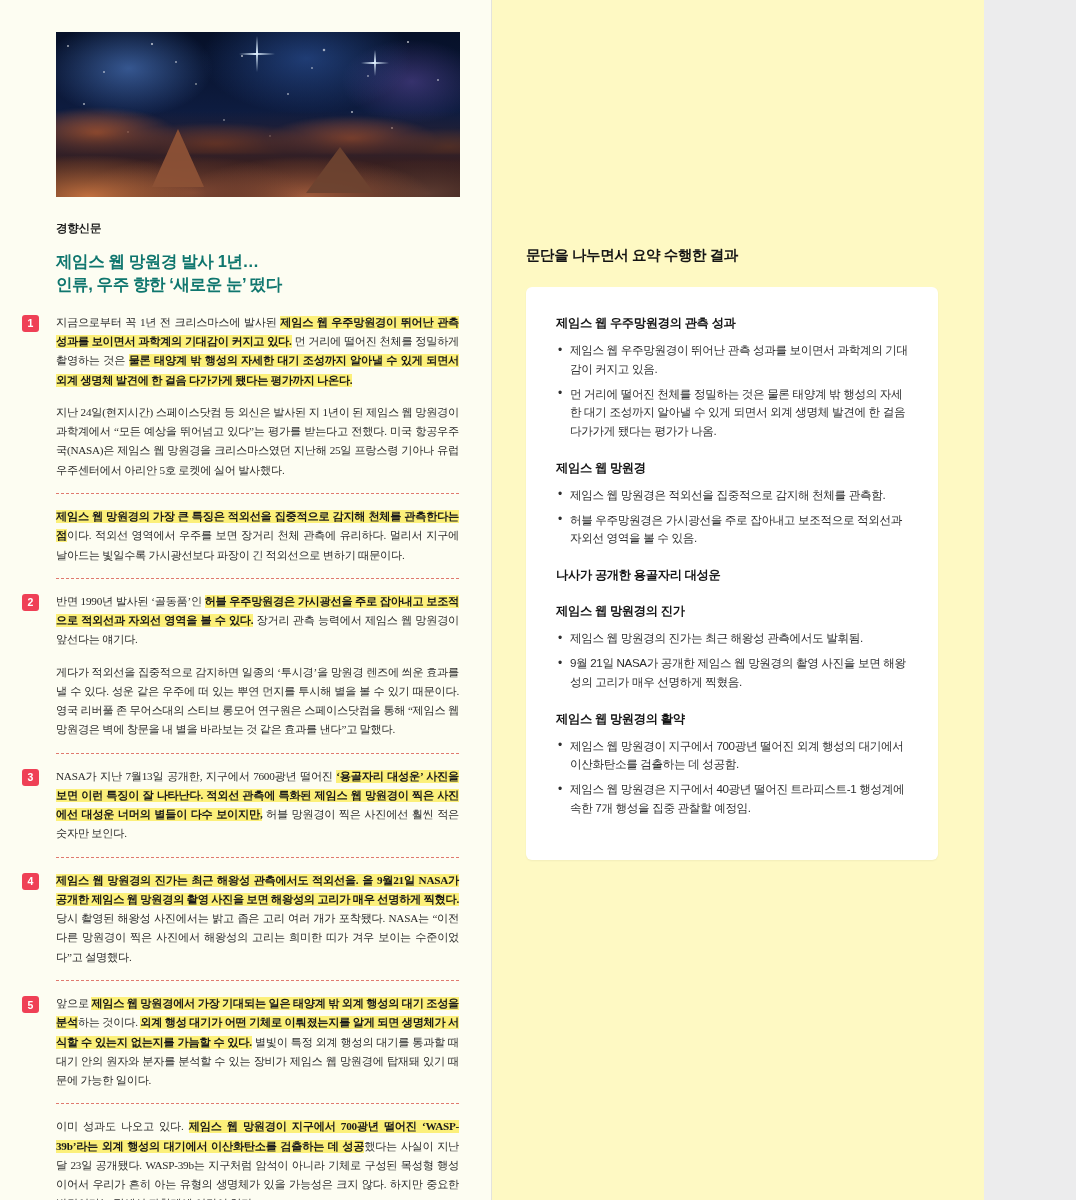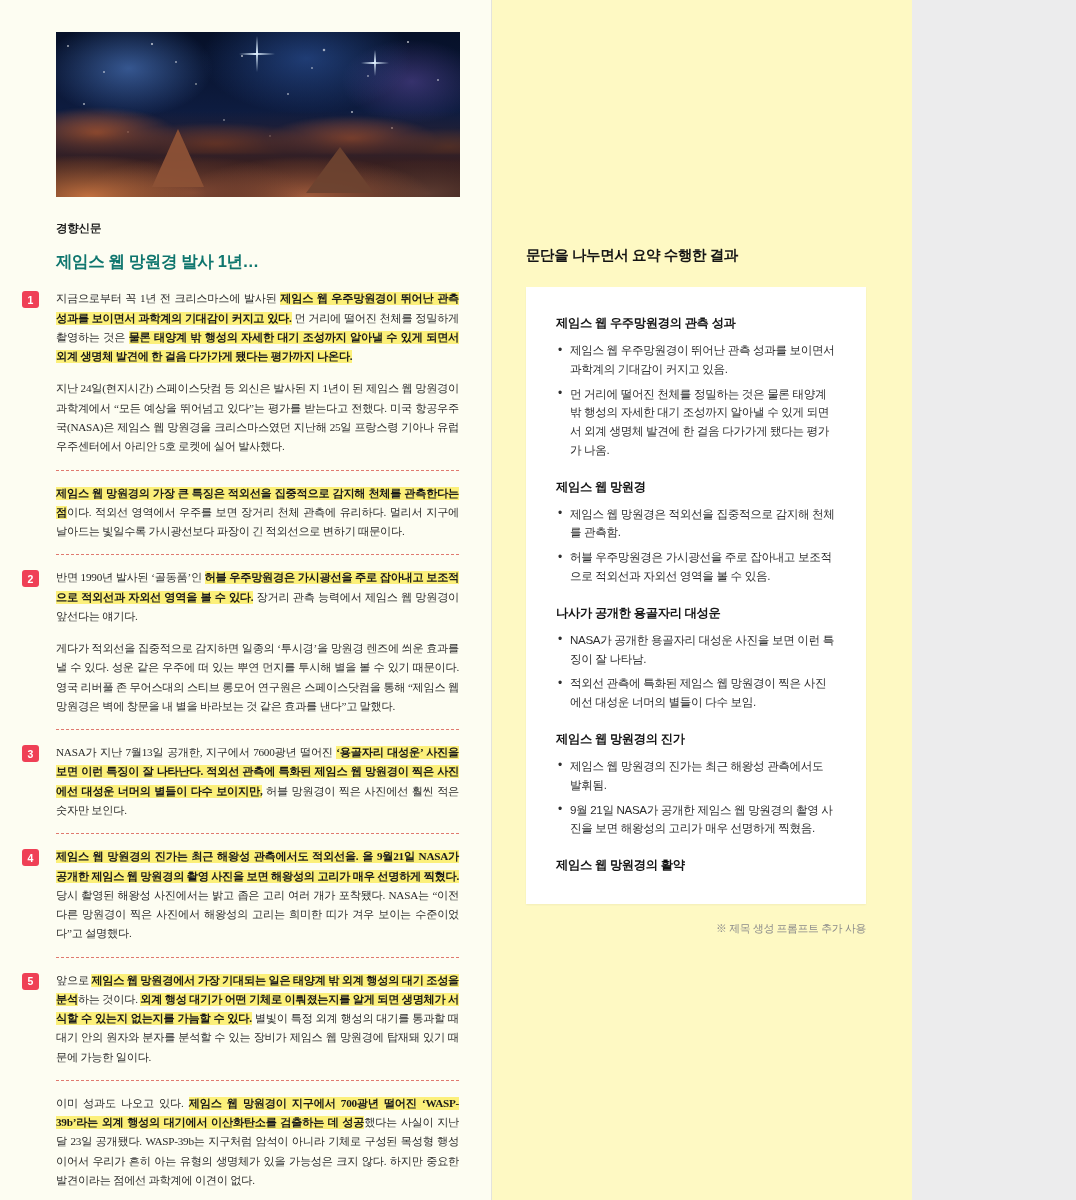--- a/index.html
+++ b/index.html
@@ -6,21 +6,21 @@
   html, body { margin: 0; padding: 0; }
   body {
     width: 1076px;
     height: 1200px;
     background: #ececed;
     font-family: "Liberation Sans", sans-serif;
     overflow: hidden;
   }
   .page {
     display: flex;
-    width: 912px;
+    width: 984px;
     height: 1200px;
   }
 
   
   .left-col {
     width: 492px;
     height: 1200px;
     background: #fdfdf2;
     position: relative;
     border-right: 1px solid #e3e3dd;
@@ -174,22 +174,22 @@
   }
   .right-title {
     font-size: 14.5px;
     font-weight: 700;
     color: #141414;
     letter-spacing: -.4px;
     margin-bottom: 22px;
   }
   .summary-card {
     background: #fff;
-    border-radius: 0;
-    padding: 28px 30px 18px 30px;
+    border-radius: 6px;
+    padding: 28px 30px 30px 30px;
     box-shadow: 0 1px 2px rgba(0,0,0,.05);
   }
   .sec { margin-bottom: 19px; }
   .sec:last-child { margin-bottom: 12px; }
   .sec-title {
     font-size: 12.3px;
     font-weight: 700;
     color: #141414;
     letter-spacing: -.35px;
     margin-bottom: 9px;
@@ -239,20 +239,21 @@
         <div class="cloud-top"></div>
         <div class="cloud-main"></div>
         <div class="peak"></div>
         <div class="peak p2"></div>
       </div>
 
       <div class="source">경향신문</div>
 
       <div class="headline">
         <div>제임스 웹 망원경 발사 1년…</div>
+        <div>인류, 우주 향한 ‘새로운 눈’ 떴다</div>
       </div>
 
       <div class="article" id="article-body">
           <div class="blockwrap">
             <div class="marker" style="top: 2px;">1</div>
             <p class="para">지금으로부터 꼭 1년 전 크리스마스에 발사된 <mark>제임스 웹 우주망원경이 뛰어난 관측 성과를 보이면서 과학계의 기대감이 커지고 있다.</mark> 먼 거리에 떨어진 천체를 정밀하게 촬영하는 것은 <mark>물론 태양계 밖 행성의 자세한 대기 조성까지 알아낼 수 있게 되면서 외계 생명체 발견에 한 걸음 다가가게 됐다는 평가까지 나온다.</mark></p>
           </div>
           <div class="blockwrap">
             <p class="para">지난 24일(현지시간) 스페이스닷컴 등 외신은 발사된 지 1년이 된 제임스 웹 망원경이 과학계에서 “모든 예상을 뛰어넘고 있다”는 평가를 받는다고 전했다. 미국 항공우주국(NASA)은 제임스 웹 망원경을 크리스마스였던 지난해 25일 프랑스령 기아나 유럽우주센터에서 아리안 5호 로켓에 실어 발사했다.</p>
           </div>
@@ -303,32 +304,31 @@
         </div>
         <div class="sec">
           <div class="sec-title">제임스 웹 망원경</div>
           <ul class="bullets">
             <li>제임스 웹 망원경은 적외선을 집중적으로 감지해 천체를 관측함.</li>
             <li>허블 우주망원경은 가시광선을 주로 잡아내고 보조적으로 적외선과 자외선 영역을 볼 수 있음.</li>
           </ul>
         </div>
         <div class="sec">
           <div class="sec-title">나사가 공개한 용골자리 대성운</div>
-          <ul class="bullets">
-            <li>NASA가 공개한 용골자리 대성운 사진을 보면 이런 특징이 잘 나타남.</li>
-            <li>적외선 관측에 특화된 제임스 웹 망원경이 찍은 사진에선 대성운 너머의 별들이 다수 보임.</li>
-          </ul>
         </div>
         <div class="sec">
           <div class="sec-title">제임스 웹 망원경의 진가</div>
           <ul class="bullets">
             <li>제임스 웹 망원경의 진가는 최근 해왕성 관측에서도 발휘됨.</li>
             <li>9월 21일 NASA가 공개한 제임스 웹 망원경의 촬영 사진을 보면 해왕성의 고리가 매우 선명하게 찍혔음.</li>
           </ul>
         </div>
         <div class="sec">
           <div class="sec-title">제임스 웹 망원경의 활약</div>
+          <ul class="bullets">
+            <li>제임스 웹 망원경이 지구에서 700광년 떨어진 외계 행성의 대기에서 이산화탄소를 검출하는 데 성공함.</li>
+            <li>제임스 웹 망원경은 지구에서 40광년 떨어진 트라피스트-1 행성계에 속한 7개 행성을 집중 관찰할 예정임.</li>
+          </ul>
         </div>
       </div>
-    <div class="footnote">※ 제목 생성 프롬프트 추가 사용</div>
   </div>
 
 </div>
 
 </body></html>

